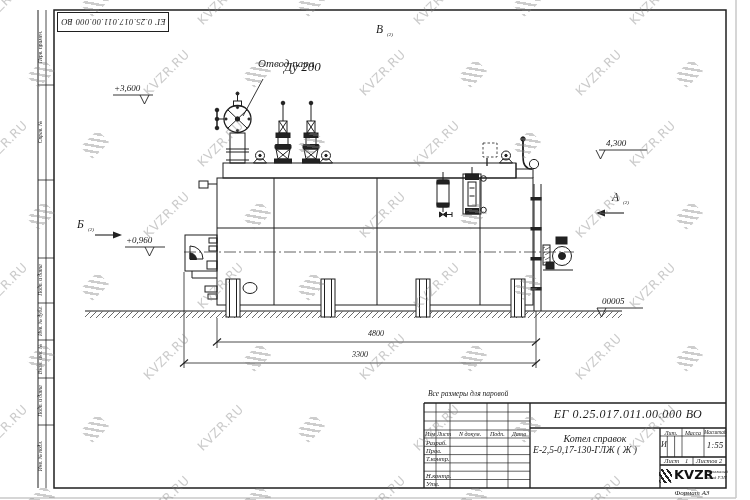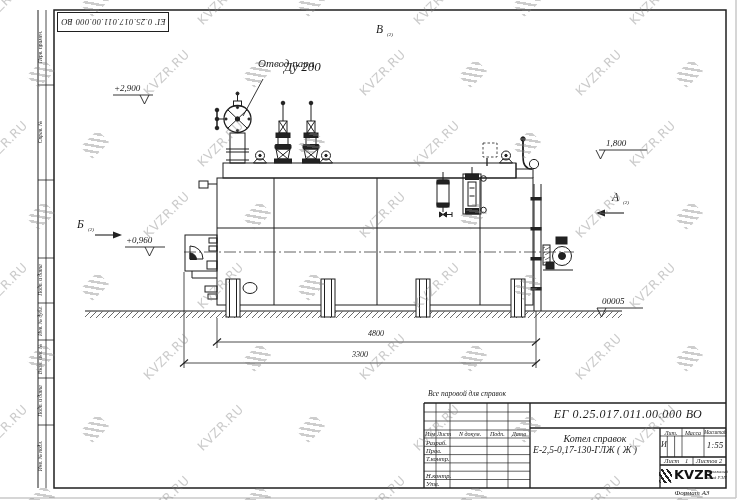--- a/index.html
+++ b/index.html
@@ -354,33 +354,33 @@
     <span class="mrg" style="left:37.5px;top:83px">Перв. примен.</span>
     <span class="mrg" style="left:37.5px;top:168px">Справ. №</span>
     <span class="mrg" style="left:37.5px;top:316px">Подп. и дата</span>
     <span class="mrg" style="left:37.5px;top:357px">Инв. № дубл.</span>
     <span class="mrg" style="left:37.5px;top:395px">Взам. инв. №</span>
     <span class="mrg" style="left:37.5px;top:437px">Подп. и дата</span>
     <span class="mrg" style="left:37.5px;top:492px">Инв. № подл.</span>
 
     <span class="lbl" style="left:258px;top:58px;font-size:11px">Отвод пара</span>
     <span class="lbl" style="left:284px;top:60px;font-size:13px">Ду 200</span>
-    <span class="lbl" style="left:114px;top:84px;font-size:9px">+2,900</span>
-    <span class="lbl" style="left:606px;top:139px;font-size:9px">1,800</span>
+    <span class="lbl" style="left:114px;top:84px;font-size:9px">+3,600</span>
+    <span class="lbl" style="left:606px;top:139px;font-size:9px">4,300</span>
     <span class="lbl" style="left:126px;top:236px;font-size:9px">+0,960</span>
     <span class="lbl" style="left:602px;top:297px;font-size:9px">00005</span>
     <span class="lbl" style="left:368px;top:330px;font-size:8px">4800</span>
     <span class="lbl" style="left:352px;top:351px;font-size:8px">3300</span>
     <span class="lbl" style="left:376px;top:24px;font-size:11.5px">В</span>
     <span class="lbl" style="left:387px;top:32px;font-size:5px">(2)</span>
     <span class="lbl" style="left:612px;top:192px;font-size:11.5px">А</span>
     <span class="lbl" style="left:623px;top:200px;font-size:5px">(2)</span>
     <span class="lbl" style="left:77px;top:219px;font-size:11.5px">Б</span>
     <span class="lbl" style="left:88px;top:227px;font-size:5px">(2)</span>
-    <span class="lbl" style="left:428px;top:390px;font-size:7.5px">Все паровой для справок</span>
+    <span class="lbl" style="left:428px;top:390px;font-size:7.5px">Все размеры для паровой</span>
 
     <span class="lbl ctr" style="left:532px;top:408px;width:192px;font-size:12px;letter-spacing:.6px">ЕГ 0.25.017.011.00.000  ВО</span>
     <span class="lbl ctr" style="left:532px;top:434px;width:126px;font-size:10px">Котел справок</span>
     <span class="lbl ctr" style="left:532px;top:446px;width:106px;font-size:9.5px">Е-2,5-0,17-130-ГЛЖ ( Ж )</span>
     <span class="lbl" style="left:425px;top:431px;font-size:6px">Изм</span>
     <span class="lbl" style="left:437px;top:431px;font-size:6px">Лист</span>
     <span class="lbl" style="left:459px;top:431px;font-size:6px">N докум.</span>
     <span class="lbl" style="left:490px;top:431px;font-size:6px">Подп.</span>
     <span class="lbl" style="left:512px;top:431px;font-size:6px">Дата</span>
     <span class="lbl" style="left:426px;top:439.5px;font-size:6.5px">Разраб.</span>

